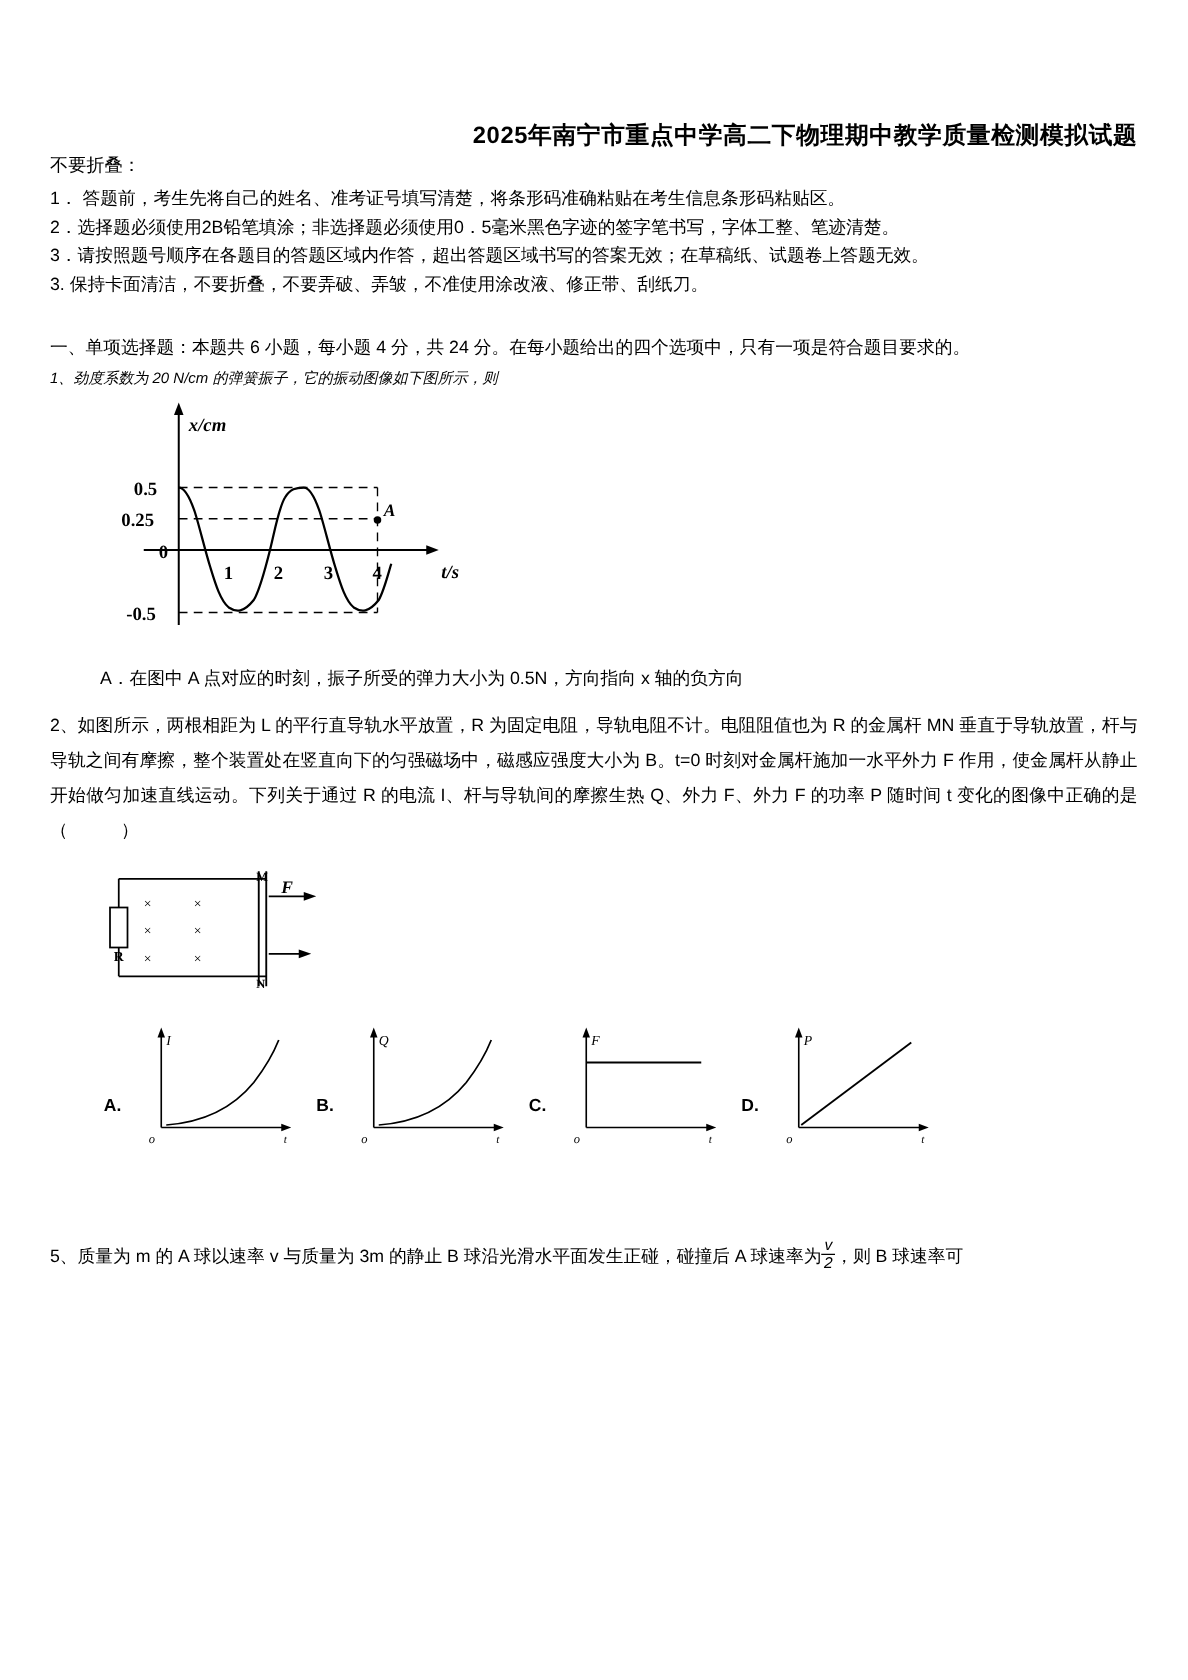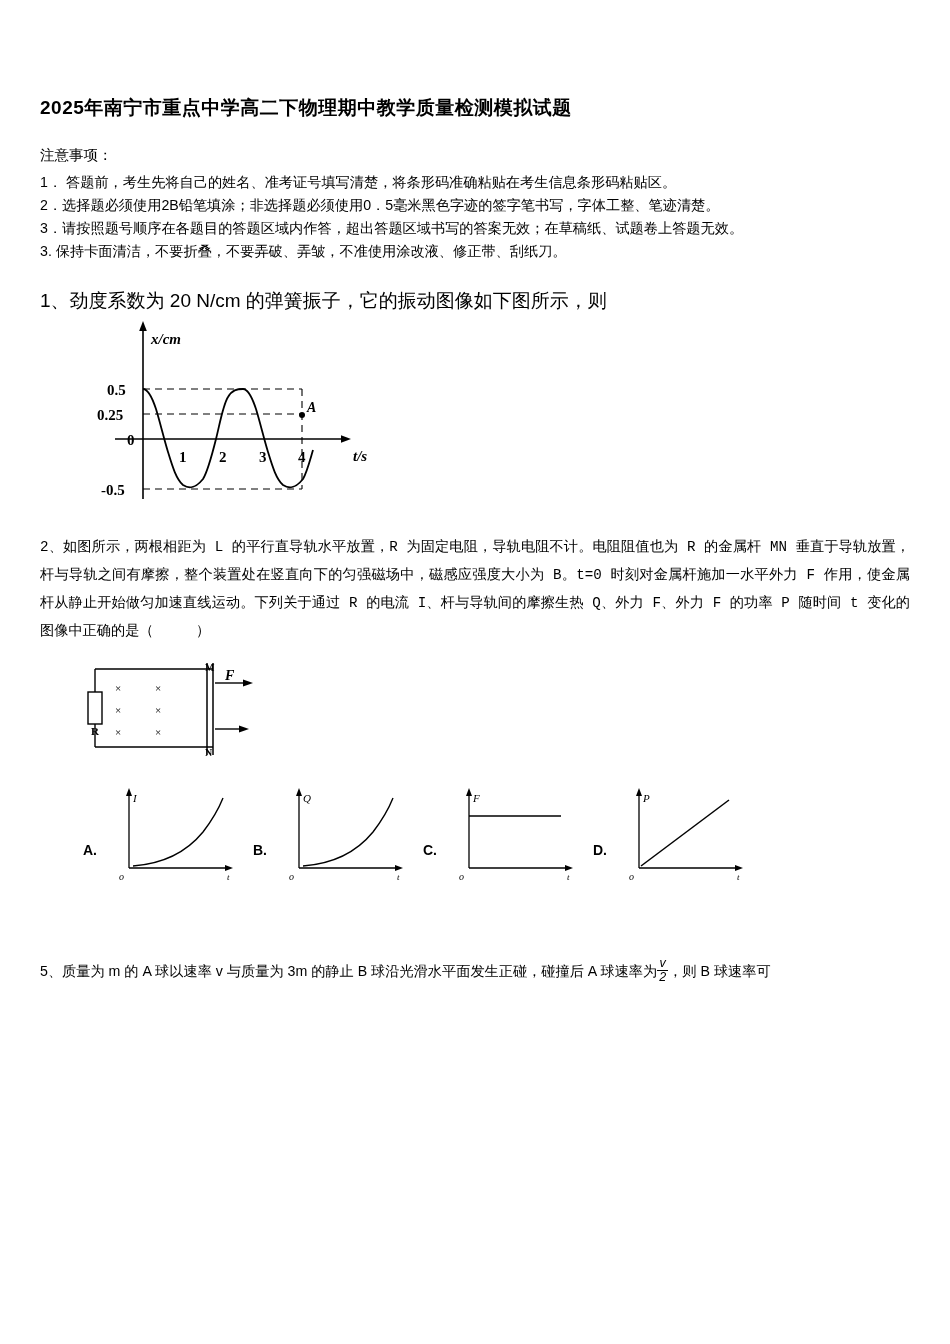--- a/index.html
+++ b/index.html
@@ -16,26 +16,26 @@
     overflow: hidden;
   }
   .page {
     width: 950px;
     height: 1344px;
     box-sizing: border-box;
     padding: 95px 40px 0 40px;
     position: relative;
   }
   .doc-title {
-    text-align: left;
+    text-align: right;
     font-family: "Liberation Sans", sans-serif;
     font-weight: bold;
     font-size: 19px;
     letter-spacing: 0.5px;
-    margin: 0 0 25px 0;
+    margin: 0 0 2px 0;
   }
   .notice-heading {
     font-family: "Liberation Sans", sans-serif;
     font-size: 14.5px;
     font-weight: normal;
     margin: 0 0 6px 0;
   }
   .notice-list {
     list-style: none;
     margin: 0 0 26px 0;
@@ -48,32 +48,33 @@
     white-space: nowrap;
   }
   .section-head {
     font-family: "Liberation Sans", sans-serif;
     font-size: 14.2px;
     line-height: 24px;
     margin: 0;
   }
   .qline {
     font-family: "Liberation Sans", sans-serif;
-    font-size: 19px;
+    font-size: 12px;
     line-height: 24px;
     margin: 0;
+    font-style: italic;
   }
   .opt {
     font-family: "Liberation Sans", sans-serif;
     font-size: 14.2px;
     line-height: 20px;
     margin: 13px 0 0 40px;
   }
   .q2body {
-    font-family: Liberation Mono, monospace;
+    font-family: Liberation Sans, sans-serif;
     font-size: 14.2px;
     line-height: 28px;
     margin: 14px 0 0 0;
     text-align: justify;
   }
   .q3body {
     font-family: "Liberation Sans", sans-serif;
     font-size: 14.2px;
     line-height: 26px;
     margin: 0;
@@ -123,28 +124,29 @@
   .frac .num { display: block; border-bottom: 1px solid #000; padding: 0 2px; }
   .frac .den { display: block; padding: 0 2px; }
 </style>
 </head>
 <body>
 
 <div class="page">
 
   <div class="doc-title">2025年南宁市重点中学高二下物理期中教学质量检测模拟试题</div>
 
-  <div class="notice-heading">注意事项：</div>
+  <div class="notice-heading">不要折叠：</div>
   <ul class="notice-list">
     <li>1． 答题前，考生先将自己的姓名、准考证号填写清楚，将条形码准确粘贴在考生信息条形码粘贴区。</li>
     <li>2．选择题必须使用2B铅笔填涂；非选择题必须使用0．5毫米黑色字迹的签字笔书写，字体工整、笔迹清楚。</li>
     <li>3．请按照题号顺序在各题目的答题区域内作答，超出答题区域书写的答案无效；在草稿纸、试题卷上答题无效。</li>
     <li>3. 保持卡面清洁，不要折叠，不要弄破、弄皱，不准使用涂改液、修正带、刮纸刀。</li>
   </ul>
 
+  <div class="section-head">一、单项选择题：本题共 6 小题，每小题 4 分，共 24 分。在每小题给出的四个选项中，只有一项是符合题目要求的。</div>
 
   <div class="qline">1、劲度系数为 20 N/cm 的弹簧振子，它的振动图像如下图所示，则</div>
 
   <div class="fig1">
     <svg width="340" height="200" viewBox="0 0 340 200">
 
       <line x1="48" y1="8" x2="48" y2="180" stroke="#000" stroke-width="1.6"></line>
       <polygon points="48,2 44.2,12 51.8,12" fill="#000"></polygon>
       <line x1="20" y1="120" x2="248" y2="120" stroke="#000" stroke-width="1.6"></line>
       <polygon points="256,120 246,116.2 246,123.8" fill="#000"></polygon>
@@ -168,20 +170,21 @@
       <text x="2" y="101" font-family="Liberation Serif, serif" font-size="15" font-weight="bold">0.25</text>
       <text x="32" y="126" font-family="Liberation Serif, serif" font-size="15" font-weight="bold">0</text>
       <text x="6" y="176" font-family="Liberation Serif, serif" font-size="15" font-weight="bold">-0.5</text>
       <text x="84" y="143" font-family="Liberation Serif, serif" font-size="15" font-weight="bold">1</text>
       <text x="124" y="143" font-family="Liberation Serif, serif" font-size="15" font-weight="bold">2</text>
       <text x="164" y="143" font-family="Liberation Serif, serif" font-size="15" font-weight="bold">3</text>
       <text x="203" y="143" font-family="Liberation Serif, serif" font-size="15" font-weight="bold">4</text>
     </svg>
   </div>
 
+  <div class="opt">A．在图中 A 点对应的时刻，振子所受的弹力大小为 0.5N，方向指向 x 轴的负方向</div>
 
   <div class="q2body">2、如图所示，两根相距为 L 的平行直导轨水平放置，R 为固定电阻，导轨电阻不计。电阻阻值也为 R 的金属杆 MN 垂直于导轨放置，杆与导轨之间有摩擦，整个装置处在竖直向下的匀强磁场中，磁感应强度大小为 B。t=0 时刻对金属杆施加一水平外力 F 作用，使金属杆从静止开始做匀加速直线运动。下列关于通过 R 的电流 I、杆与导轨间的摩擦生热 Q、外力 F、外力 F 的功率 P 随时间 t 变化的图像中正确的是（　　　）</div>
 
   <div class="fig2">
     <svg width="180" height="105" viewBox="0 0 180 105">
 
       <line x1="10" y1="10" x2="128" y2="10" stroke="#000" stroke-width="1.4"></line>
       <line x1="10" y1="88" x2="128" y2="88" stroke="#000" stroke-width="1.4"></line>
       <line x1="10" y1="10" x2="10" y2="88" stroke="#000" stroke-width="1.4"></line>
 

